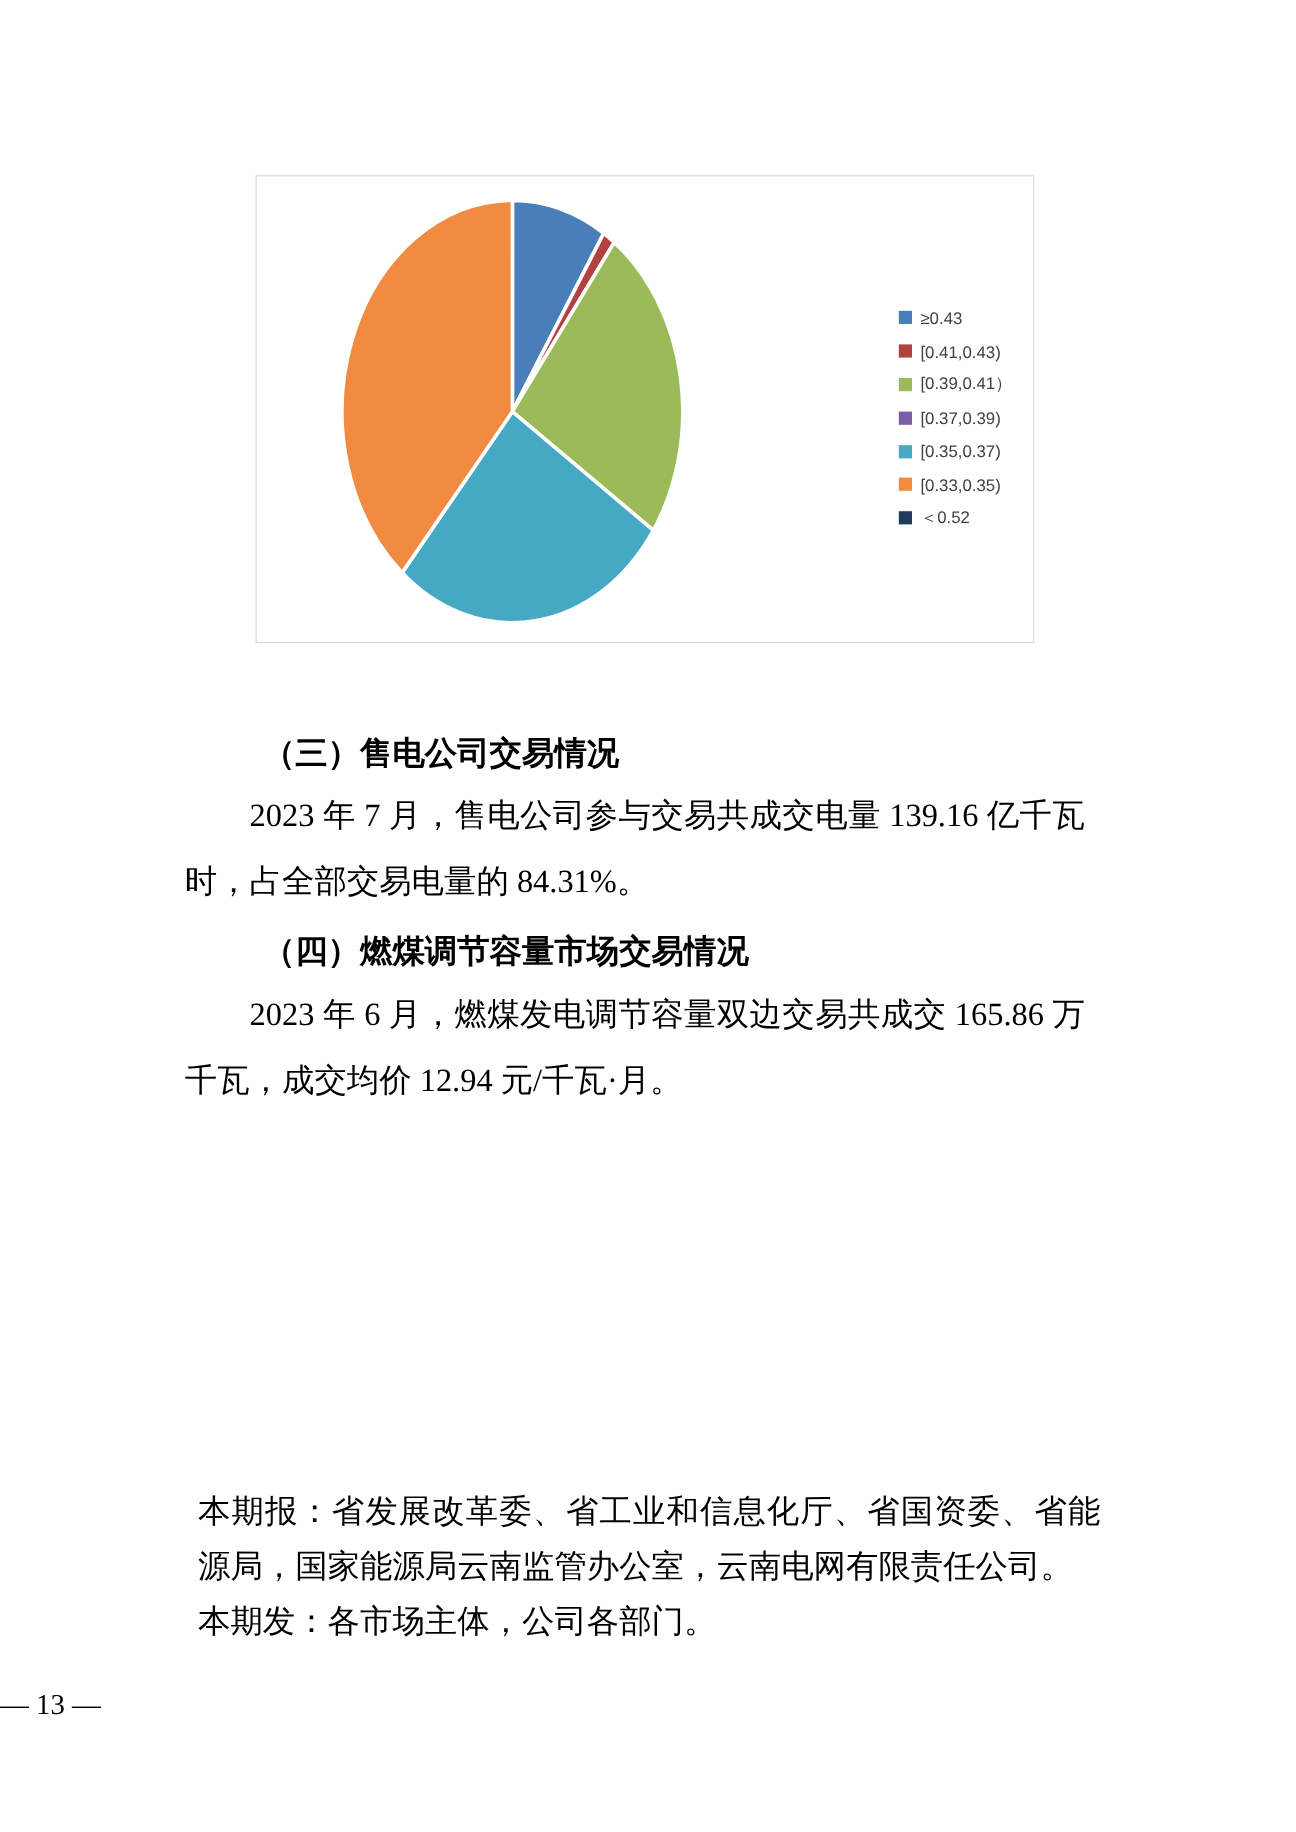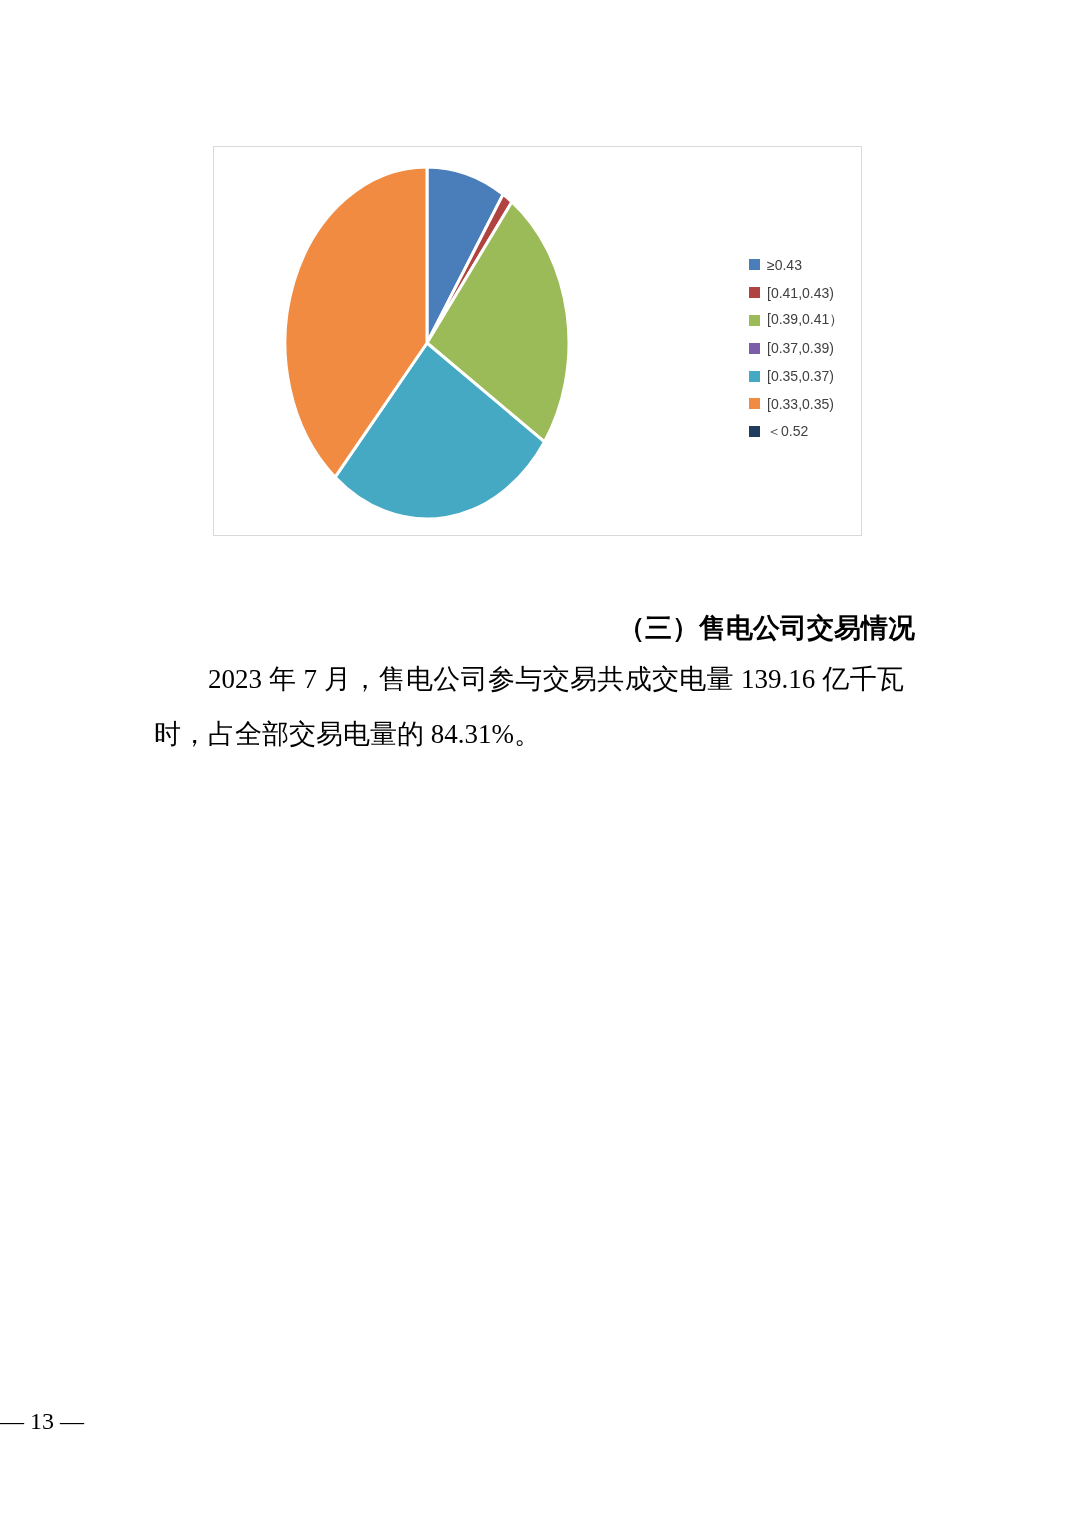--- a/index.html
+++ b/index.html
@@ -50,21 +50,20 @@
     line-height: 36px;
   }
   .doc-heading {
     position: absolute;
     left: 165px;
     width: 750px;
     font-size: 27px;
     line-height: 36px;
     font-weight: bold;
     text-indent: 2em;
-    text-align: right;
   }
   .heading-3 { top: 610px; }
   .heading-4 { top: 775px; }
   .doc-para {
     position: absolute;
     left: 154px;
     width: 750px;
     font-size: 27px;
     line-height: 55px;
     text-indent: 2em;
@@ -132,18 +131,23 @@
           <span>＜0.52</span>
         </div>
       </div>
   </div>
 
 
   <div class="doc-heading heading-3">（三）售电公司交易情况</div>
 
   <div class="doc-para para-1">2023 年 7 月，售电公司参与交易共成交电量 139.16 亿千瓦时，占全部交易电量的 84.31%。</div>
 
+  <div class="doc-heading heading-4">（四）燃煤调节容量市场交易情况</div>
 
+  <div class="doc-para para-2">2023 年 6 月，燃煤发电调节容量双边交易共成交 165.86 万千瓦，成交均价 12.94 元/千瓦·月。</div>
 
+  <div class="doc-footer">
+    <span>本期报：省发展改革委、省工业和信息化厅、省国资委、省能源局，国家能源局云南监管办公室，云南电网有限责任公司。</span><span style="display: block;">本期发：各市场主体，公司各部门。</span>
+  </div>
 
   <div class="page-number">— 13 —</div>
 
 </div>
 
 </body></html>

